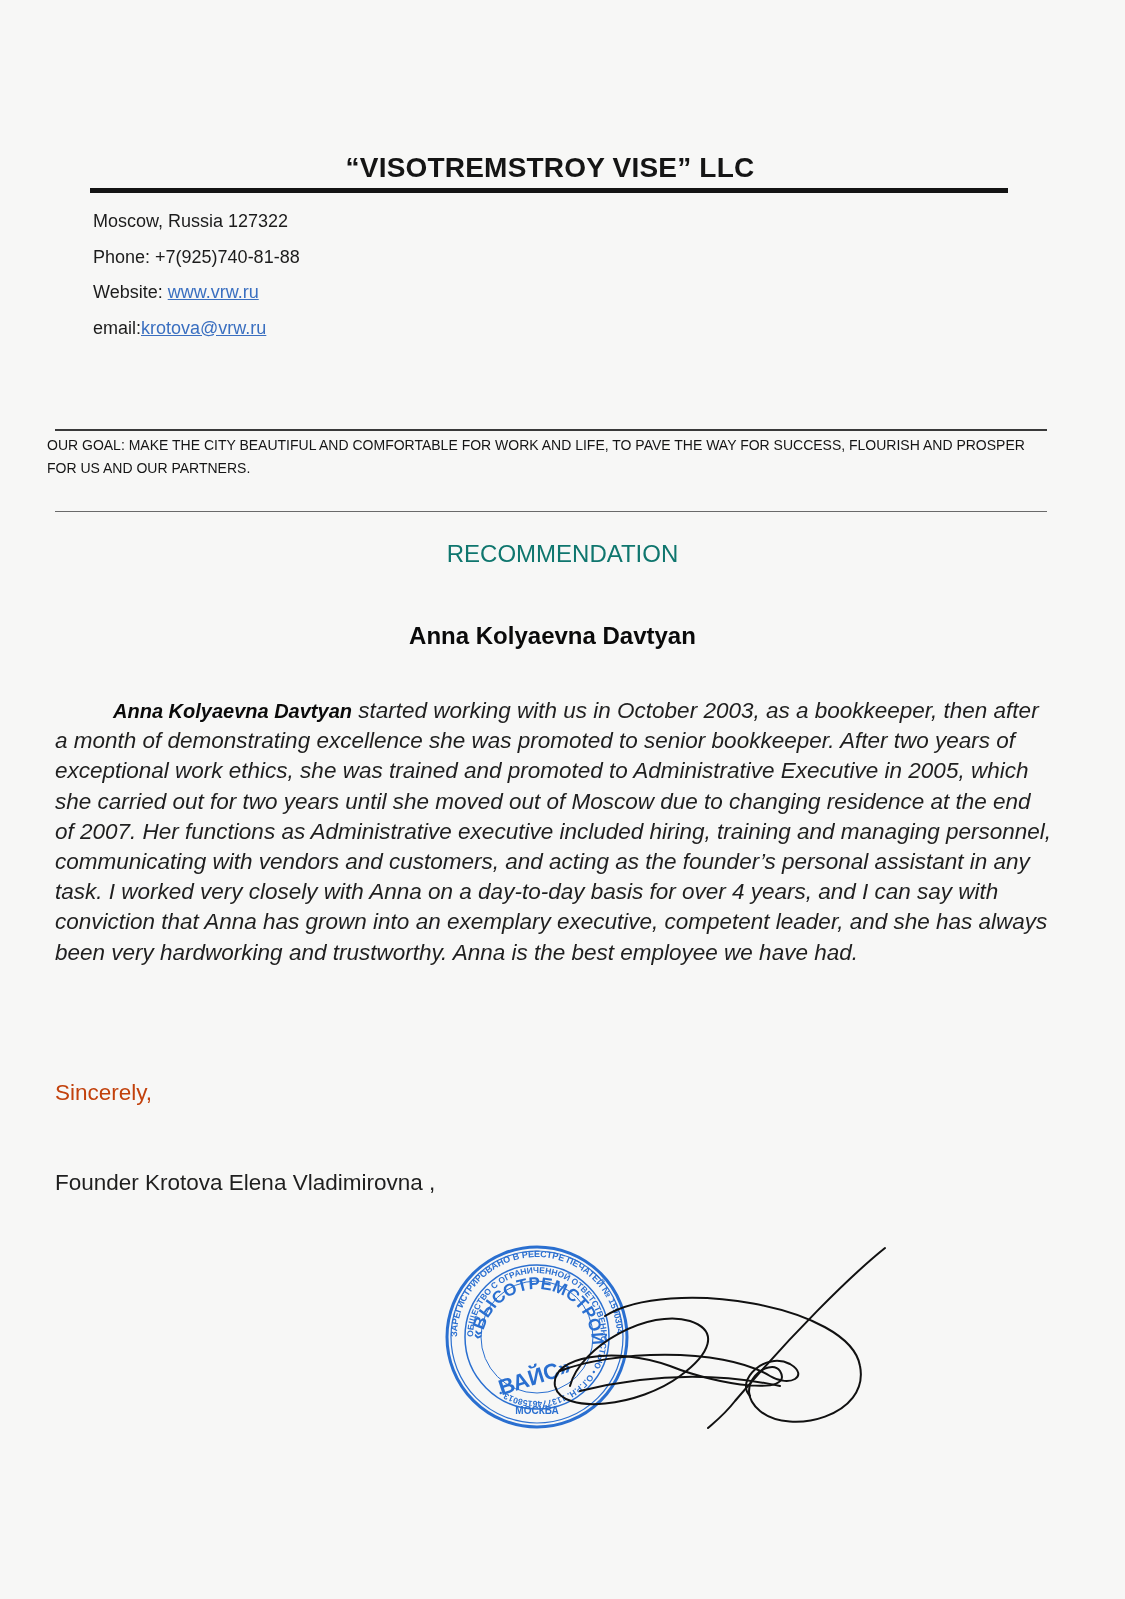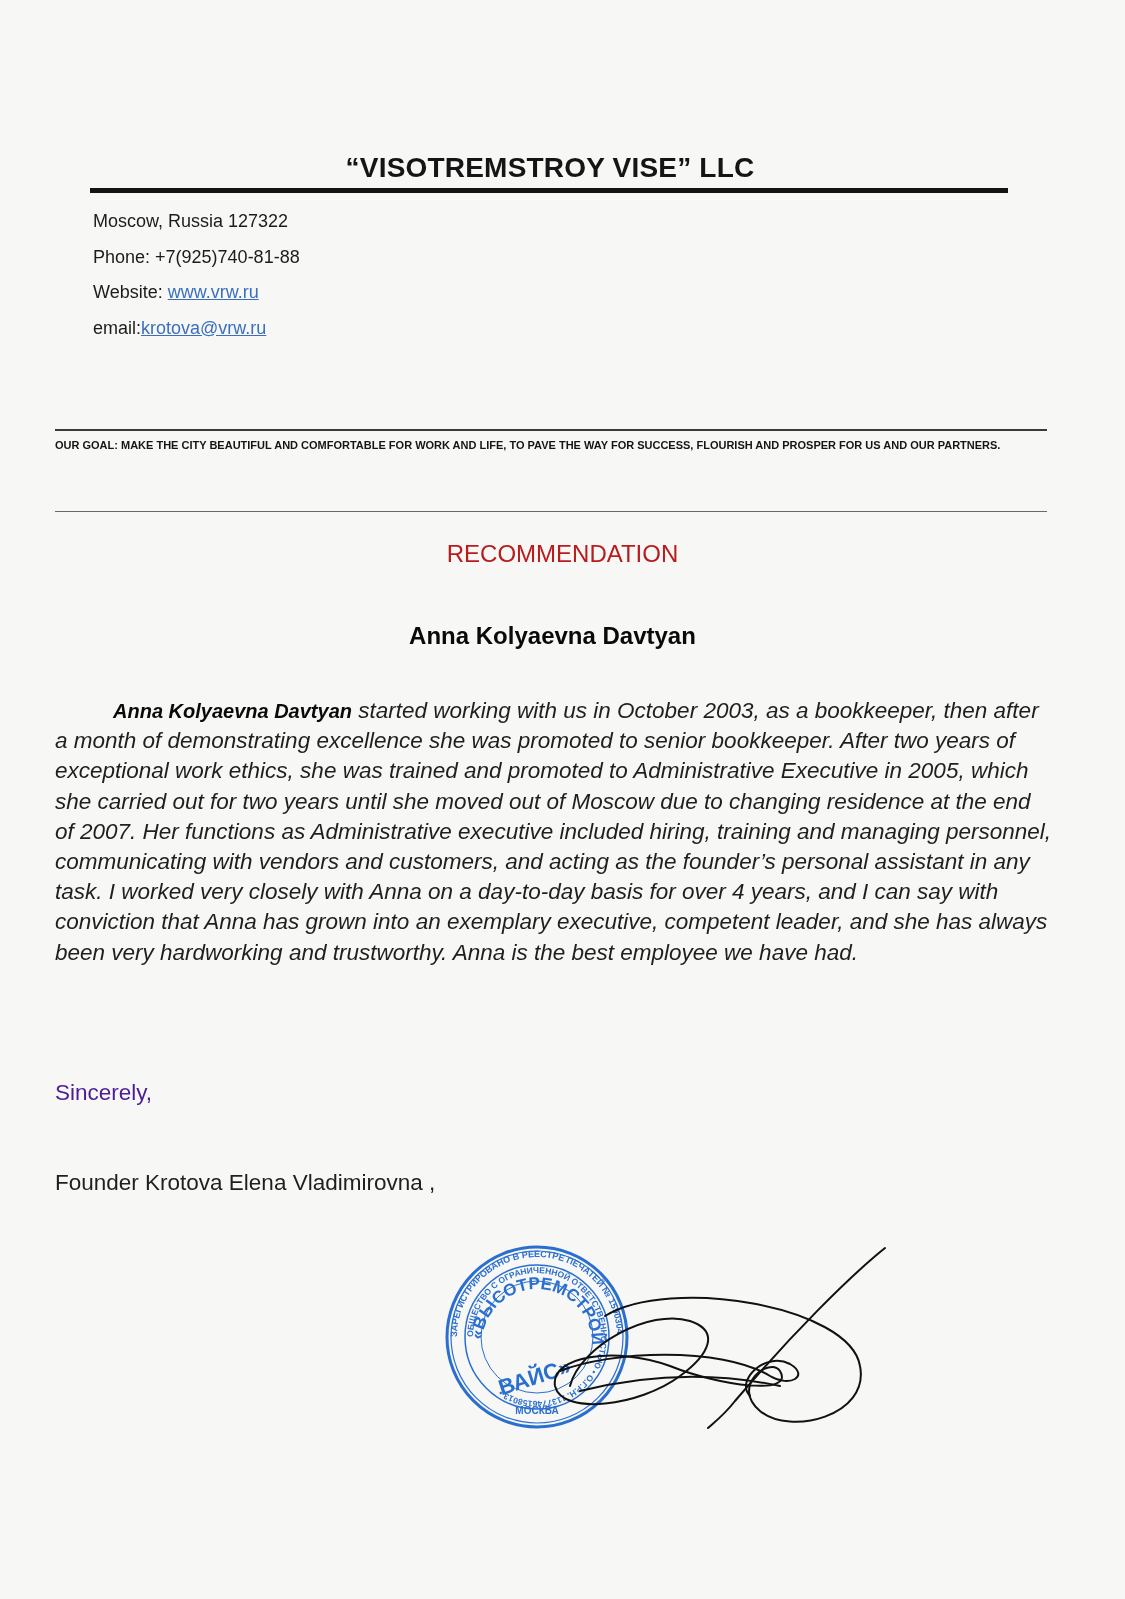--- a/index.html
+++ b/index.html
@@ -11,32 +11,32 @@
   .page { position:absolute; left:0; top:0; width:1125px; height:1599px; }
   .company-title {
     position:absolute; left:90px; width:920px; top:152px; text-align:center;
     font-size:28px; font-weight:bold; letter-spacing:0.2px; color:#151515;
   }
   .rule-heavy { position:absolute; left:90px; top:188px; width:918px; height:5px; background:#141414; }
   .contact { position:absolute; left:93px; top:204px; font-size:18px; line-height:35.5px; color:#1c1c1c; }
   .contact a { color:#3a6fc0; text-decoration:underline;margin-top:11px; }
   .rule-thin-1 { position:absolute; left:55px; top:429px; width:992px; height:2px; background:#3a3a3a; }
   .goal {
-    position:absolute; left:55px; top:434px; width:1000px;
-    font-size:11px; font-weight:bold; line-height:23px; color:#151515; text-transform:uppercase;
+    position:absolute; left:47px; top:434px; width:1000px;
+    font-size:14px; font-weight:normal; line-height:23px; color:#151515; text-transform:uppercase;
   }
   .rule-thin-2 { position:absolute; left:55px; top:511px; width:992px; height:1px; background:#6a6a6a; }
-  .doc-heading { position:absolute; left:0; width:1125px; top:540px; text-align:center; font-size:24px; color:#b91c1c; }
+  .doc-heading { position:absolute; left:0; width:1125px; top:540px; text-align:center; font-size:24px; color:#0f766e; }
   .subject-name { position:absolute; left:0; width:1105px; top:622px; text-align:center; font-size:24px; font-weight:bold; color:#0a0a0a; }
   .body-text {
     position:absolute; left:55px; top:696px; width:1000px;
     font-size:22.5px; line-height:30.2px; color:#1f1f1f;font-style:italic;
   }
   .body-text .lead-name { font-weight:bold; font-size:20px; color:#0a0a0a; margin-left:58px; }
-  .closing { position:absolute; left:55px; top:1080px; font-size:22.5px; color:#4c1d95; }
+  .closing { position:absolute; left:55px; top:1080px; font-size:22.5px; color:#c2410c; }
   .sig-block { position:absolute; left:55px; top:1162px; font-size:22.5px; line-height:41px; color:#1f1f1f; }
   .stamp { position:absolute; left:444px; top:1244px; width:186px; height:186px; }
   .signature { position:absolute; left:520px; top:1236px; width:380px; height:210px; }
 </style>
 </head>
 <body>
 
 <div class="page">
 
   <div class="company-title">“VISOTREMSTROY VISE” LLC</div>

